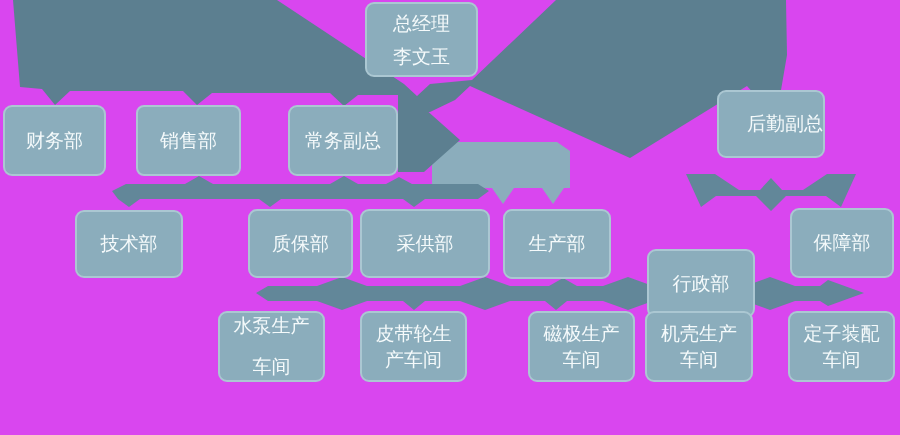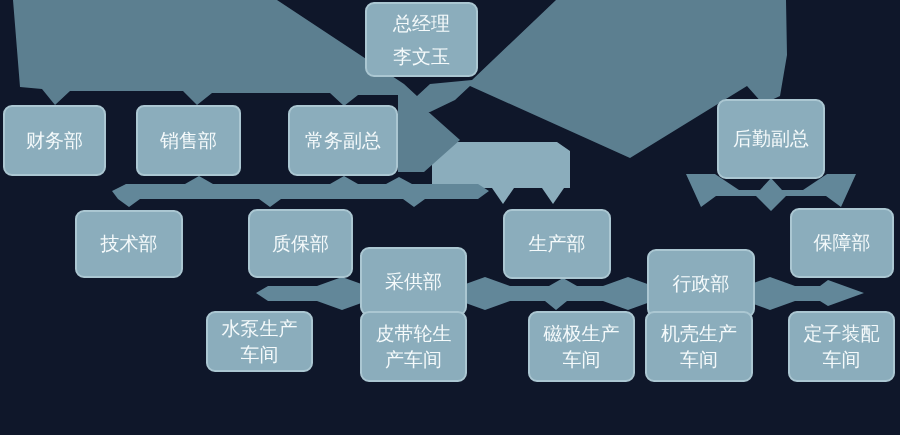--- a/index.html
+++ b/index.html
@@ -1,45 +1,45 @@
 <!DOCTYPE html>
 <html><head>
 <meta charset="utf-8">
 <style>
   html,body{margin:0;padding:0;background:#ffffff;}
   .stage{
-    position:relative;width:900px;height:435px;overflow:hidden;background:#0f172a;
+    position:relative;width:900px;height:435px;overflow:hidden;background:#d946ef;
     font-family:"Liberation Serif","DejaVu Serif",serif;
   }
   .connectors{position:absolute;left:0;top:0;width:900px;height:435px;z-index:1;}
   .node{
     position:absolute;z-index:2;box-sizing:border-box;
     background:#8badbc;border:2px solid #abc7d2;border-radius:9px;
     color:#f5fafb;font-size:19px;
     display:flex;flex-direction:column;align-items:center;justify-content:center;
     text-align:center;
   }
   .node .ln{display:block;line-height:26px;}
   .n-gm .ln{line-height:33px;}
   
   .n-gm       {left:365px;top:2px;  width:113px;height:75px;}
   
   .n-finance  {left:3px;  top:105px;width:103px;height:71px;}
   .n-sales    {left:136px;top:105px;width:105px;height:71px;border-radius:8px;}
   .n-execvp   {left:288px;top:105px;width:110px;height:71px;}
-  .n-logivp   {left:717px;top:99px;width:108px;height:80px;}
+  .n-logivp   {left:717px;top:90px;width:108px;height:68px;align-items:flex-end;}
   
   .n-tech     {left:75px; top:210px;width:108px;height:68px;text-align:center;}
   .n-qa       {left:218px;top:209px;width:105px;height:69px;margin-left:30px;}
-  .n-procure  {left:360px;top:209px;width:107px;height:69px;margin-top:38px;}
+  .n-procure  {left:360px;top:209px;width:130px;height:69px;}
   .n-prod     {left:503px;top:209px;width:108px;height:70px;}
   .n-admin    {left:647px;top:209px;width:108px;height:69px;margin-top:40px;}
   .n-support  {left:790px;top:208px;width:104px;height:70px;}
   
-  .n-pump     {left:206px;top:311px;width:107px;height:61px;}
+  .n-pump     {left:218px;top:311px;width:107px;height:71px;justify-content:space-between;}
   .n-pulley   {left:360px;top:311px;width:107px;height:71px;}
   .n-magnet   {left:528px;top:311px;width:107px;height:71px;}
   .n-casing   {left:645px;top:311px;width:108px;height:71px;}
   .n-stator   {left:788px;top:311px;width:107px;height:71px;}
 </style>
 </head>
 <body>
 
 <div class="stage">
 

